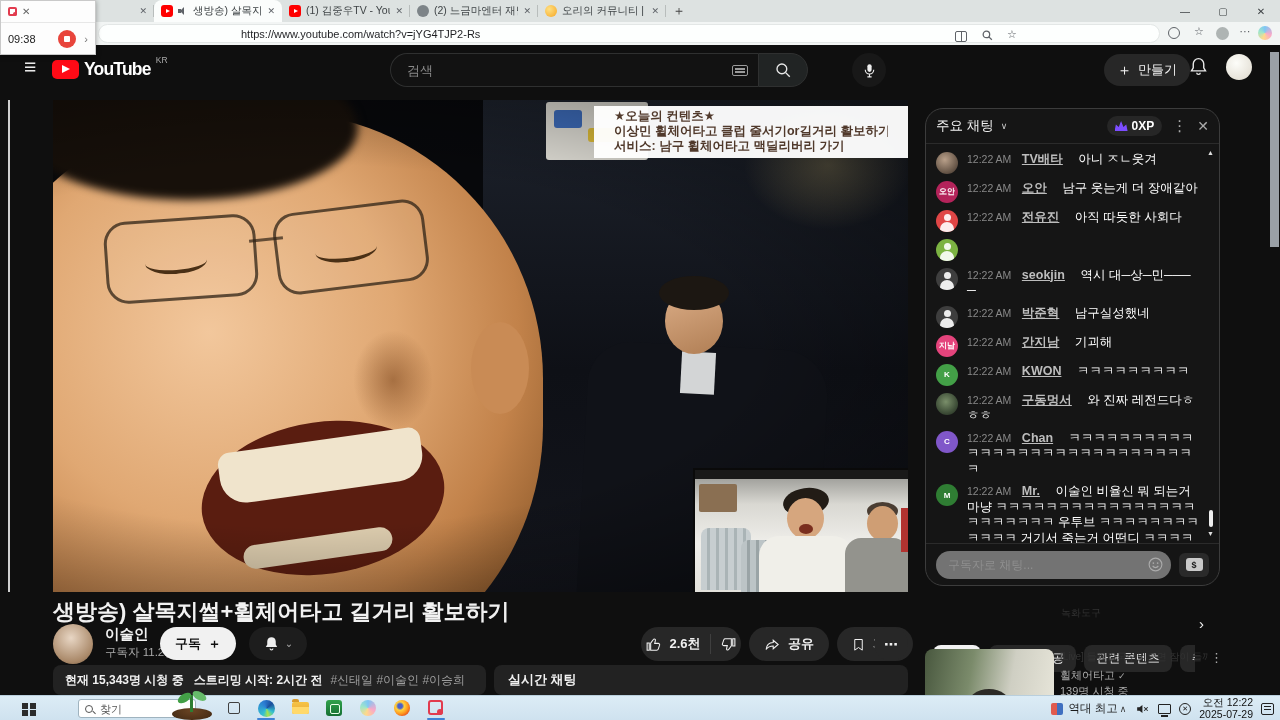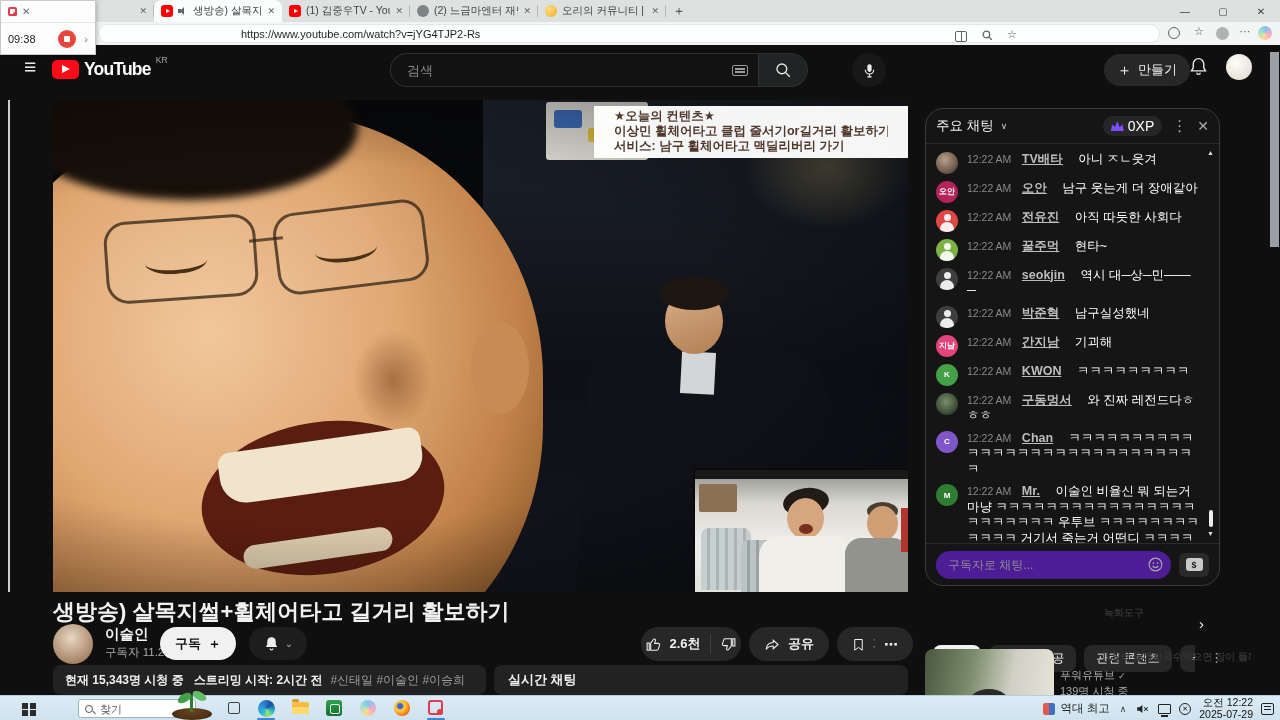--- a/index.html
+++ b/index.html
@@ -127,21 +127,21 @@
   .meta-card .s2{margin-left:10px;}
   .livechat-card{position:absolute;left:494px;top:620px;width:414px;height:30px;background:#222;border-radius:8px;display:flex;align-items:center;padding:0 14px;font-size:13px;font-weight:bold;color:#f1f1f1;}
 
   
   .chat{position:absolute;left:925px;top:63px;width:295px;height:478px;background:#151515;border:1px solid #3c3c3c;border-radius:18px;overflow:hidden;}
   .chat-head{height:35px;border-bottom:1px solid #2b2b2b;display:flex;align-items:center;padding:0 10px;color:#f1f1f1;}
   .chat-head-label{font-size:13.5px;}
   .chat-dd{font-size:9px;color:#ccc;margin-left:7px;}
   .xp-pill{margin-left:auto;height:20px;border-radius:10px;background:#262626;display:flex;align-items:center;gap:4px;padding:0 8px;}
   .crown{width:13px;height:10px;background:#7c4dff;clip-path:polygon(0 100%,10% 35%,32% 60%,50% 0,68% 60%,90% 35%,100% 100%);}
-  .xp-txt{font-size:14px;font-weight:normal;color:#fff;}
+  .xp-txt{font-size:12px;font-weight:bold;color:#fff;}
   .chat-kebab{font-size:15px;color:#aaa;margin-left:10px;}
   .chat-close{font-size:14px;color:#aaa;margin-left:10px;}
   .chat-scroll{position:absolute;left:0;top:36px;right:0;bottom:42px;overflow:hidden;padding:3px 20px 0 10px;}
   .msg{display:flex;gap:9px;padding:3.5px 0;}
   .avatar{flex:none;width:22px;height:22px;border-radius:50%;position:relative;overflow:hidden;display:flex;align-items:center;justify-content:center;}
   .avatar .av-txt{color:#fff;font-size:8px;font-weight:bold;}
   .avatar .pg{display:none;}
   .avatar.person .pg{display:block;position:absolute;left:0;top:0;width:100%;height:100%;}
   .pg .head{position:absolute;left:7.5px;top:4px;width:7px;height:7px;border-radius:50%;background:rgba(255,255,255,.9);}
   .pg .torso{position:absolute;left:4px;top:12.5px;width:14px;height:10px;border-radius:7px 7px 0 0;background:rgba(255,255,255,.9);}
@@ -149,35 +149,35 @@
   .avatar.photo-b{background:radial-gradient(circle at 45% 40%,#7a8f6a,#3b4a35 65%,#20281d);}
   .avatar.photo-c{background:radial-gradient(circle at 40% 35%,#9c9c9c,#5c5c5c 65%,#333);}
   .mc{flex:1;font-size:12.5px;line-height:15.5px;color:#fff;word-break:break-all;}
   .mt{font-size:10.5px;color:#888;margin-right:7px;}
   .mu{font-weight:bold;color:#bdbdbd;margin-right:7px;text-decoration:underline;}
   .mbadge{color:#58b7e6;font-size:10px;margin-right:5px;}
   .cs-up{position:absolute;right:5px;top:40px;font-size:7px;color:#ddd;}
   .cs-down{position:absolute;right:5px;bottom:48px;font-size:7px;color:#ddd;}
   .cs-thumb{position:absolute;right:6px;bottom:58px;width:4px;height:17px;border-radius:2px;background:#ececec;}
   .chat-foot{position:absolute;left:0;right:0;bottom:0;height:42px;border-top:1px solid #2b2b2b;display:flex;align-items:center;gap:8px;padding:0 10px;}
-  .chat-input-wrap{flex:1;height:28px;border-radius:14px;background:#4c1d95;position:relative;}
+  .chat-input-wrap{flex:1;height:28px;border-radius:14px;background:#737373;position:relative;}
   .chat-input-wrap input{width:82%;height:100%;background:transparent;border:none;outline:none;color:#ddd;font-size:12px;padding-left:12px;}
   .chat-input-wrap input::placeholder{color:#8f8f8f;}
   .emoji{position:absolute;right:7px;top:5px;}
   .sc-btn{width:30px;height:24px;border-radius:6px;background:#2a2a2a;display:flex;align-items:center;justify-content:center;}
   .sc-ico{width:17px;height:13px;border-radius:3px;background:#c9c9c9;color:#1c1c1c;font-size:9px;font-weight:bold;display:flex;align-items:center;justify-content:center;}
 
   
   .chips{position:absolute;left:933px;top:567px;width:262px;height:28px;display:flex;gap:8px;overflow:hidden;margin-top:33px;}
   .chip{flex:none;height:27px;border-radius:8px;background:#272727;color:#f1f1f1;font-size:12px;display:flex;align-items:center;padding:0 12px;white-space:nowrap;}
   .chip.selected{background:#f1f1f1;color:#0f0f0f;font-weight:bold;}
   .chips-arrow{position:absolute;left:1199px;top:570px;color:#f1f1f1;font-size:15px;}
   .rec-thumb{position:absolute;left:925px;top:604px;width:129px;height:72px;border-radius:8px;background:linear-gradient(100deg,#49583f,#7b8b6b 35%,#cfcfc3 65%,#e8e6da);overflow:hidden;}
   .rec-fig{position:absolute;left:42px;top:40px;width:44px;height:34px;background:#2c2a26;border-radius:50% 50% 0 0;}
-  .rec-title{position:absolute;left:1060px;top:605px;width:148px;font-size:11.5px;font-weight:bold;color:#f1f1f1;white-space:nowrap;overflow:hidden;margin-left:43px;}
+  .rec-title{position:absolute;left:1060px;top:605px;width:148px;font-size:11.5px;font-weight:normal;color:#f1f1f1;white-space:nowrap;overflow:hidden;}
   .rec-kebab{position:absolute;left:1210px;top:605px;color:#aaa;font-size:13px;}
   .rec-channel{position:absolute;left:1060px;top:623px;font-size:11px;color:#aaa;}
   .rec-verified{font-size:9px;margin-left:3px;}
   .rec-viewers{position:absolute;left:1060px;top:639px;font-size:11px;color:#aaa;}
 
   .pg-thumb{position:absolute;left:1270px;top:52px;width:9px;height:195px;background:#9aa0a6;}
 
   
   .taskbar{position:absolute;left:0;top:695px;width:1280px;height:25px;background:linear-gradient(#dcecf6,#cfe2ef);border-top:1px solid #b9cfdd;z-index:50;}
   .tb-start{position:absolute;left:22px;top:7px;width:6px;height:6px;background:#2b2b2b;box-shadow:8px 0 0 #2b2b2b,0 7px 0 #2b2b2b,8px 7px 0 #2b2b2b;}
@@ -200,21 +200,21 @@
   .ico-rec:after{content:"";position:absolute;right:-2px;bottom:-2px;width:6px;height:6px;border-radius:50%;background:#e23b4e;}
   .tb-underline{position:absolute;top:22px;width:18px;height:2px;border-radius:1px;background:#3f82d6;}
   .ul-edge{left:257px;} .ul-rec{left:427px;}
   .sprout{position:absolute;left:170px;top:-12px;width:44px;height:36px;z-index:3;}
   .sprout .soil{position:absolute;left:2px;bottom:0;width:40px;height:12px;background:radial-gradient(ellipse at 50% 20%,#6b4423,#3f2712);border-radius:50%;}
   .sprout .stem{position:absolute;left:20px;bottom:8px;width:3px;height:17px;background:#2e7d32;}
   .sprout .leaf1{position:absolute;left:7px;bottom:18px;width:15px;height:8px;background:#43a047;border-radius:50%;transform:rotate(-32deg);}
   .sprout .leaf2{position:absolute;left:22px;bottom:20px;width:15px;height:8px;background:#66bb6a;border-radius:50%;transform:rotate(28deg);}
   .tray{position:absolute;right:0;top:0;height:25px;display:flex;align-items:center;}
   .widget-ico{width:12px;height:12px;border-radius:2px;background:linear-gradient(90deg,#e05a4e 50%,#3f6fc0 50%);margin-right:5px;}
-  .widget-label{font-size:11.5px;color:#1a1a1a;margin-right:10px;}
+  .widget-label{font-size:11.5px;color:#1a1a1a;margin-right:2px;}
   .tray-chev{font-size:9px;color:#333;margin-right:10px;}
   .tray-svg{margin-right:8px;display:block;}
   .ico-net{width:13px;height:10px;border:1.5px solid #222;border-radius:1px;position:relative;margin-right:8px;}
   .ico-net:after{content:"";position:absolute;left:2px;bottom:-4px;width:7px;height:1.5px;background:#222;}
   .ico-cx{width:12px;height:12px;border:1.4px solid #222;border-radius:50%;color:#222;font-size:7px;line-height:10px;text-align:center;margin-right:8px;}
   .clock{text-align:right;font-size:10.5px;color:#111;line-height:11.5px;margin-right:8px;}
   .ico-action{width:13px;height:12px;border:1.5px solid #222;border-radius:2px;position:relative;margin-right:6px;}
   .ico-action:after{content:"";position:absolute;left:2px;top:2.5px;width:7px;height:1.3px;background:#222;box-shadow:0 3px 0 #222;}
 
   
@@ -485,26 +485,20 @@
           </div>
 
           <div class="msg">
             <span class="avatar person" style="background: rgb(124, 179, 66);">
               <span class="av-txt"></span>
               <span class="pg">
                 <i class="head"></i>
                 <i class="torso"></i>
               </span>
             </span>
-            <span class="mc">
-              <span class="mt">12:22 AM</span>
-              <span class="mu">꿀주먹</span>
-              <span class="mbadge"></span>
-              <span class="mm">현타~</span>
-            </span>
           </div>
 
           <div class="msg">
             <span class="avatar person" style="background: rgb(62, 62, 62);">
               <span class="av-txt"></span>
               <span class="pg">
                 <i class="head"></i>
                 <i class="torso"></i>
               </span>
             </span>
@@ -637,21 +631,21 @@
         </div>
 
       </div>
     <div class="chips-arrow">›</div>
 
     <div class="rec-thumb">
         <div class="rec-fig"></div>
       </div>
     <div class="rec-title">[Live] 들깨칼국수먹으면 잠이 들깨</div>
     <div class="rec-kebab">⋮</div>
-    <div class="rec-channel"><span>푸워유튜브</span><span class="rec-verified">✓</span></div>
+    <div class="rec-channel"><span>휠체어타고</span><span class="rec-verified">✓</span></div>
     <div class="rec-viewers">139명 시청 중</div>
   </div>
 
   <div class="pg-thumb"></div>
 
   <div class="taskbar">
     <div class="tb-start"></div>
     <div class="tb-search">
       <span class="mag"></span>
       <input placeholder="찾기" style="">

